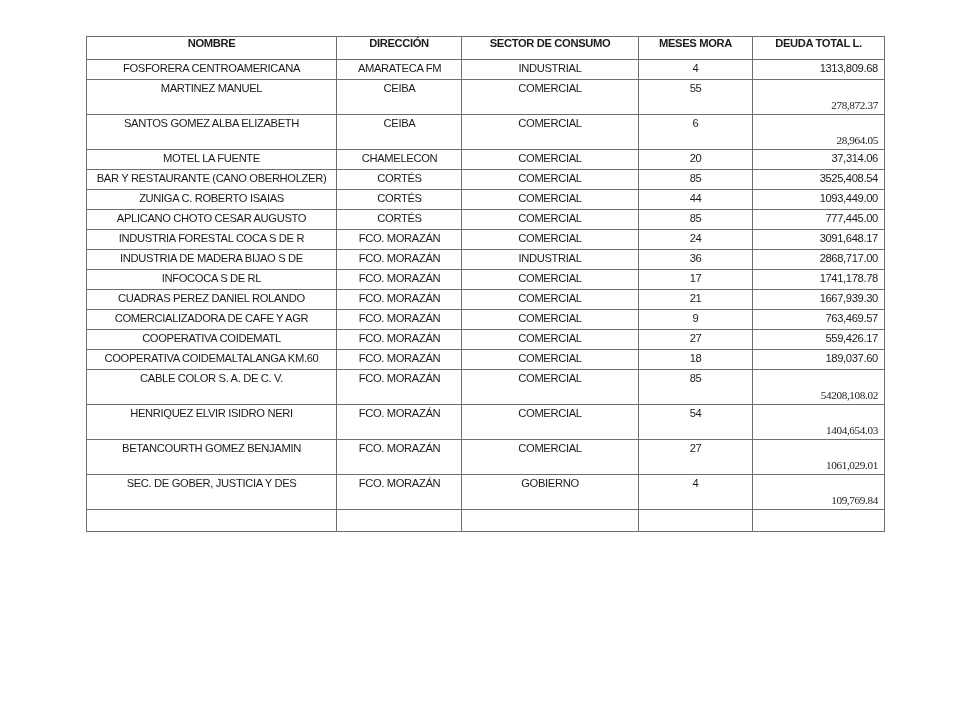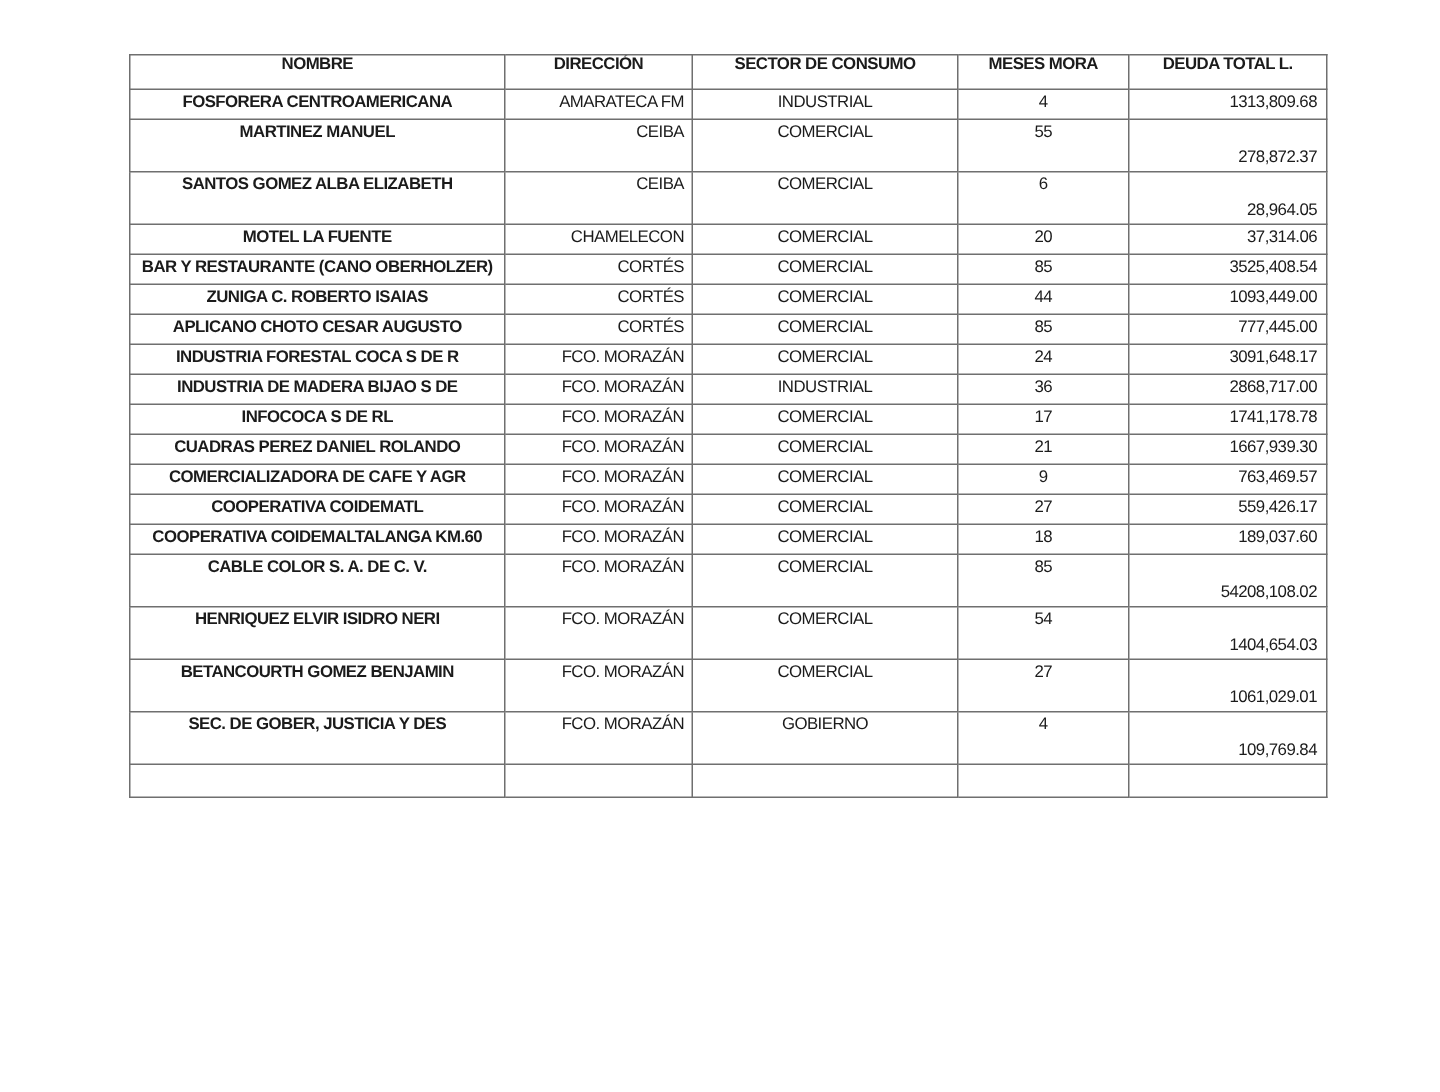--- a/index.html
+++ b/index.html
@@ -73,29 +73,30 @@
   }
   tbody tr.empty-row > td {
     height: 21px;
   }
 
   .cell-inner {
     padding: 2px 5px 0 5px;
     display: block;
   }
 
-  .col-nombre   .cell-inner { text-align: center; font-weight: bold; }
-  .col-direccion .cell-inner { text-align: right; padding-left: 6px; }
+  .col-nombre   .cell-inner { text-align: center; }
+  .col-direccion .cell-inner { text-align: center; padding-left: 6px; }
   .col-sector   .cell-inner { text-align: center; }
   .col-meses    .cell-inner { text-align: center; }
   .col-deuda    .cell-inner { text-align: right; padding-right: 6px; }
 
   
   td.col-deuda.bottom-amount {
     vertical-align: bottom;
+    font-family: Liberation Serif, serif;
   }
   td.col-deuda.bottom-amount .cell-inner {
     padding: 0 6px 2px 6px;
   }
 </style>
 </head>
 <body>
 
 <div id="page">
   <div id="debt-table-wrap">

